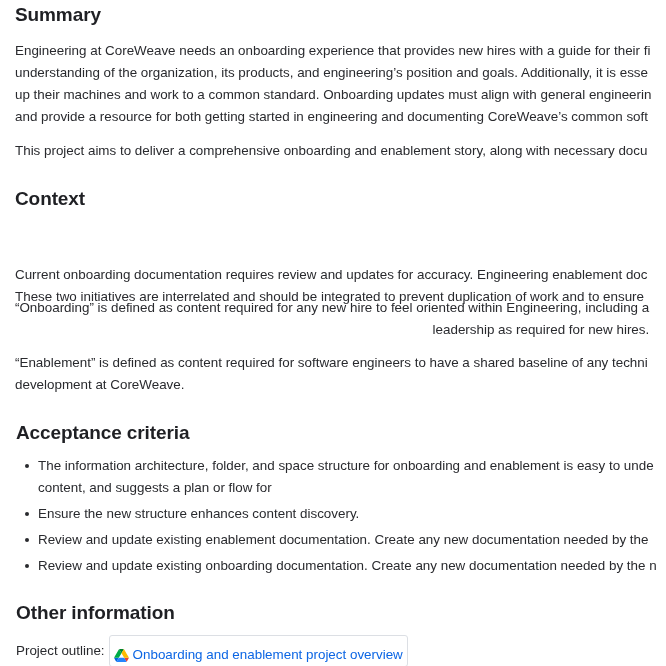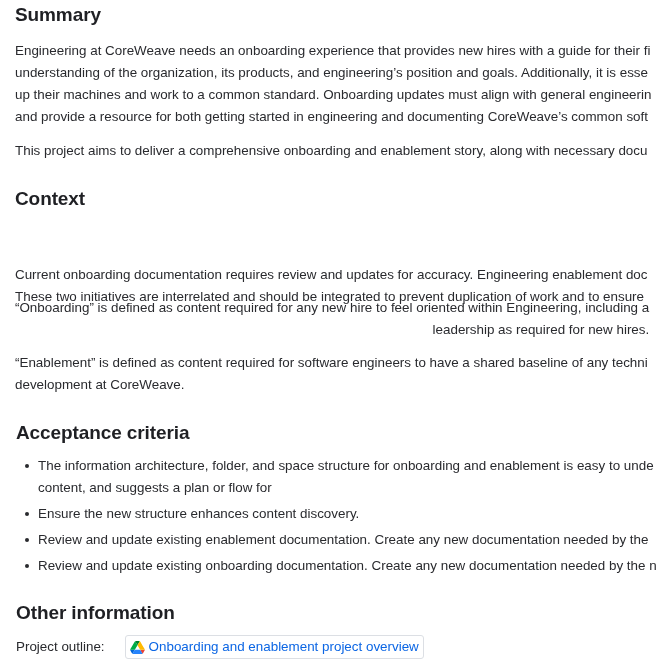--- a/index.html
+++ b/index.html
@@ -79,24 +79,24 @@
       left: 1px;
       font-size: 13.4px;
       line-height: 22px;
       display: flex;
       align-items: center;
       white-space: nowrap;
     }
     .smart-link {
       display: inline-flex;
       align-items: center;
-      margin-left: 20px;
+      margin-left: 4px;
       border: 1px solid #dcdfe4;
       border-radius: 3px;
-      padding: 0 4px 0 4px;
+      padding: 8px 4px 0 4px;
       height: 22px;
       color: #0c66e4;
       text-decoration: none;
       background: #ffffff;
     }
     .smart-link svg {
       width: 15px;
       height: 13px;
       margin-right: 4px;
     }

